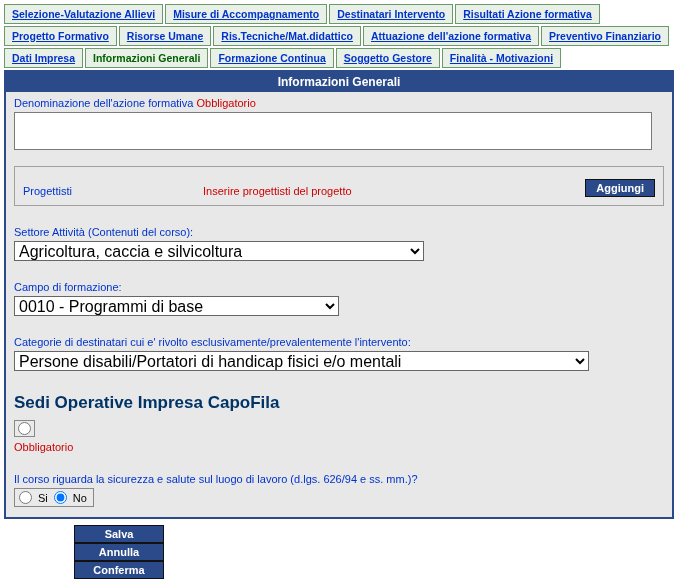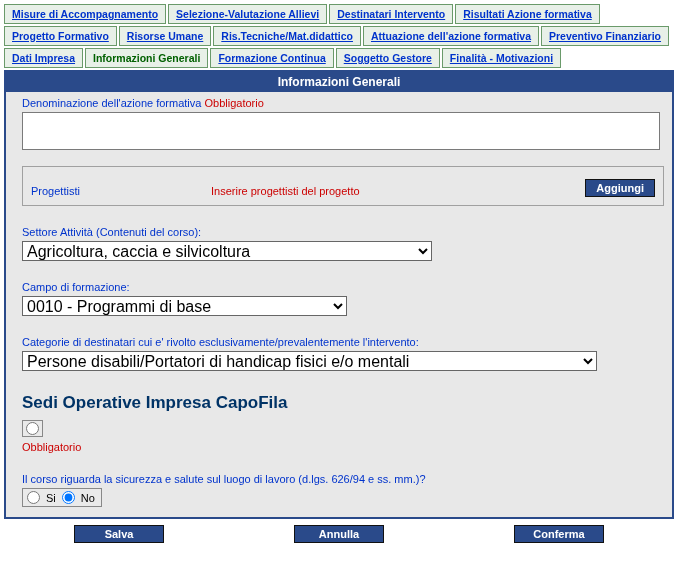--- a/index.html
+++ b/index.html
@@ -38,21 +38,21 @@
   }
   .panel-title {
     background: #2a4a8a;
     color: #ffffff;
     font-weight: bold;
     text-align: center;
     padding: 3px;
     font-size: 12px;
   }
   .panel-body {
-    padding: 5px 8px 10px 16px;
+    padding: 5px 8px 10px 8px;
   }
   .label-blue {
     color: #0033cc;
     font-size: 11px;
   }
   .label-red {
     color: #cc0000;
     font-size: 11px;
   }
   .ta-wrap {
@@ -112,28 +112,29 @@
     margin-top: 3px;
     background: #eaeaea;
     font-size: 11px;
   }
   .radio-row input[type=radio] { margin: 0 2px 0 2px; }
   .sede-line { margin-top: 4px; }
   .bottom-bar {
     display: flex;
     justify-content: space-between;
     padding: 6px 70px 0 70px;
+    flex-direction: column;
   }
 </style>
 </head>
 <body>
 
 <div class="tab-row">
+  <div class="tab">Selezione-Valutazione Allievi</div>
   <div class="tab">Misure di Accompagnamento</div>
-  <div class="tab">Selezione-Valutazione Allievi</div>
   <div class="tab">Destinatari Intervento</div>
   <div class="tab">Risultati Azione formativa</div>
 </div>
 <div class="tab-row">
   <div class="tab">Progetto Formativo</div>
   <div class="tab">Risorse Umane</div>
   <div class="tab">Ris.Tecniche/Mat.didattico</div>
   <div class="tab">Attuazione dell'azione formativa</div>
   <div class="tab">Preventivo Finanziario</div>
 </div>

